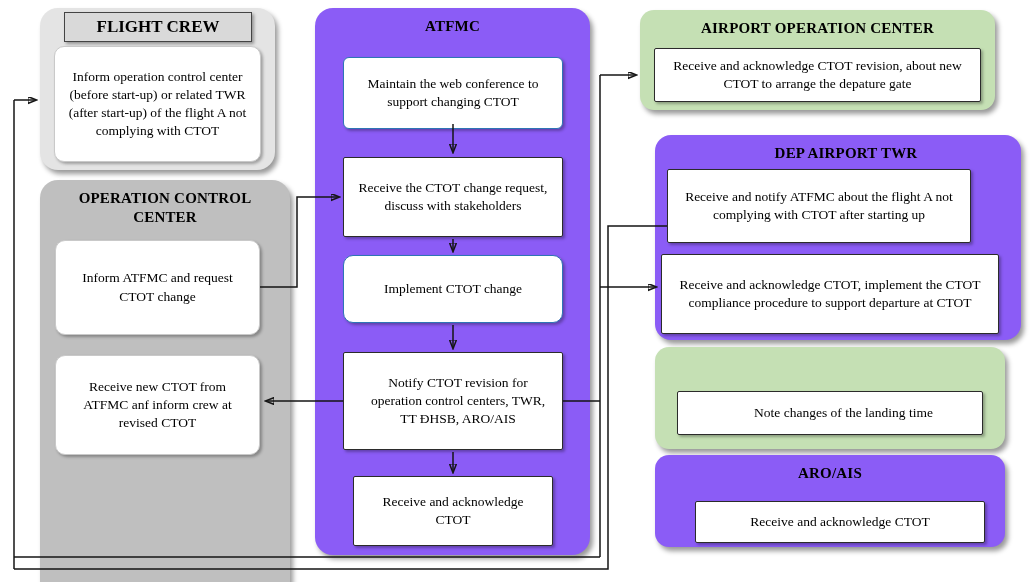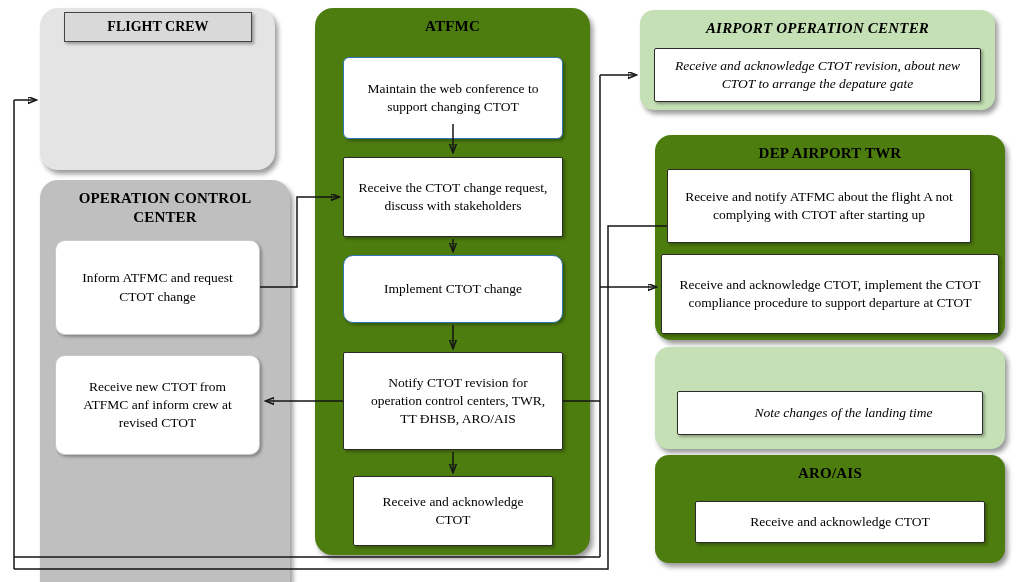--- a/index.html
+++ b/index.html
@@ -11,37 +11,37 @@
     color:#000;
     overflow:hidden;
   }
   .group{
     position:absolute;
     border-radius:18px;
     box-shadow:3px 4px 5px rgba(0,0,0,0.40);
   }
   .group.gray{background:#bfbfbf;}
   .group.lightgray{background:#e4e4e4;}
-  .group.peach{background:#4d7c0f;}
-  .group.green{background:#c5e0b4;font-style:italic;}
+  .group.peach{background:#8b5cf6;}
+  .group.green{background:#c5e0b4;}
   .group-title{
     text-align:center;
     font-weight:bold;
     font-size:15px;
     padding-top:9px;
     line-height:1.25;
     letter-spacing:0.2px;
   }
   .hdrbox{
     position:absolute;
     background:#d9d9d9;
     border:1px solid #444;
     box-shadow:2px 2px 3px rgba(0,0,0,0.35);
     font-weight:bold;
-    font-size:14px;
+    font-size:17px;
     text-align:center;
     display:flex;align-items:center;justify-content:center;
   }
   .wbox{
     position:absolute;
     background:#ffffff;
     display:flex;align-items:center;justify-content:center;
     text-align:center;
     font-size:13.5px;
     line-height:1.35;
@@ -59,53 +59,54 @@
   }
   svg.connectors path{stroke:#151515;stroke-width:1.5;fill:none;}
 </style>
 </head>
 <body>
 
 <div id="canvas">
 
   <div class="group lightgray" style="left:40px;top:8px;width:235px;height:162px;">
     <div class="hdrbox" style="left:24px;top:4px;width:186px;height:28px;">FLIGHT CREW</div>
+    <div class="wbox soft" style="left:14px;top:38px;width:207px;height:116px;">Inform operation control center (before start-up) or related TWR (after start-up) of the flight A not complying with CTOT</div>
   </div>
 
   <div class="group gray" style="left:40px;top:180px;width:250px;height:459px;">
     <div class="group-title" style="padding-left:20px;padding-right:20px;">OPERATION CONTROL CENTER</div>
     <div class="wbox soft" style="left:15px;top:175px;width:205px;height:100px;">Receive new CTOT from ATFMC anf inform crew at revised CTOT</div>
     <div class="wbox soft" style="left:15px;top:60px;width:205px;height:95px;">Inform ATFMC and request CTOT change</div>
   </div>
 
   <div class="group peach" style="left:315px;top:8px;width:275px;height:547px;">
     <div class="group-title">ATFMC</div>
-    <div class="wbox b-blue" style="left:28px;top:49px;width:220px;height:82px;">Maintain the web conference to support changing CTOT</div>
+    <div class="wbox b-blue" style="left:28px;top:49px;width:220px;height:72px;">Maintain the web conference to support changing CTOT</div>
     <div class="wbox b-black" style="left:28px;top:149px;width:220px;height:80px;">Receive the CTOT change request, discuss with stakeholders</div>
     <div class="wbox b-blue more-round" style="left:28px;top:247px;width:220px;height:68px;">Implement CTOT change</div>
     <div class="wbox b-black" style="left:28px;top:344px;width:220px;height:98px;padding-left:20px;">Notify CTOT revision for operation control centers, TWR, TT ĐHSB, ARO/AIS</div>
     <div class="wbox b-black" style="left:38px;top:468px;width:200px;height:70px;">Receive and acknowledge CTOT</div>
   </div>
 
   <div class="group green" style="left:640px;top:10px;width:355px;height:100px;border-radius:14px;">
     <div class="group-title">AIRPORT OPERATION CENTER</div>
     <div class="wbox b-black" style="left:14px;top:38px;width:327px;height:54px;">Receive and acknowledge CTOT revision, about new CTOT to arrange the depature gate</div>
   </div>
 
-  <div class="group peach" style="left:655px;top:135px;width:350px;height:205px;border-radius:16px;">
+  <div class="group peach" style="left:655px;top:135px;width:350px;height:205px;border-radius:16px;padding-left:16px;">
     <div class="group-title">DEP AIRPORT TWR</div>
     <div class="wbox b-black" style="left:12px;top:34px;width:304px;height:74px;">Receive and notify ATFMC about the flight A not complying with CTOT after starting up</div>
     <div class="wbox b-black" style="left:6px;top:119px;width:338px;height:80px;">Receive and acknowledge CTOT, implement the CTOT compliance procedure to support departure at CTOT</div>
   </div>
 
   <div class="group green" style="left:655px;top:347px;width:350px;height:102px;border-radius:14px;">
     <div class="wbox b-black" style="left:22px;top:44px;width:306px;height:44px;padding-left:37px;">Note changes of the landing time</div>
   </div>
 
-  <div class="group peach" style="left:655px;top:455px;width:350px;height:108px;border-radius:14px;">
+  <div class="group peach" style="left:655px;top:455px;width:350px;height:92px;border-radius:14px;">
     <div class="group-title">ARO/AIS</div>
     <div class="wbox b-black" style="left:40px;top:46px;width:290px;height:42px;">Receive and acknowledge CTOT</div>
   </div>
 
   <svg class="connectors" viewBox="0 0 1031 582">
     <defs>
       <marker id="arrow" markerWidth="10" markerHeight="8" refX="8.2" refY="3.5" orient="auto" markerUnits="userSpaceOnUse">
         <path d="M0,0 L9,3.5 L0,7 Z" fill="#151515" stroke="none"></path>
       </marker>
     </defs>

